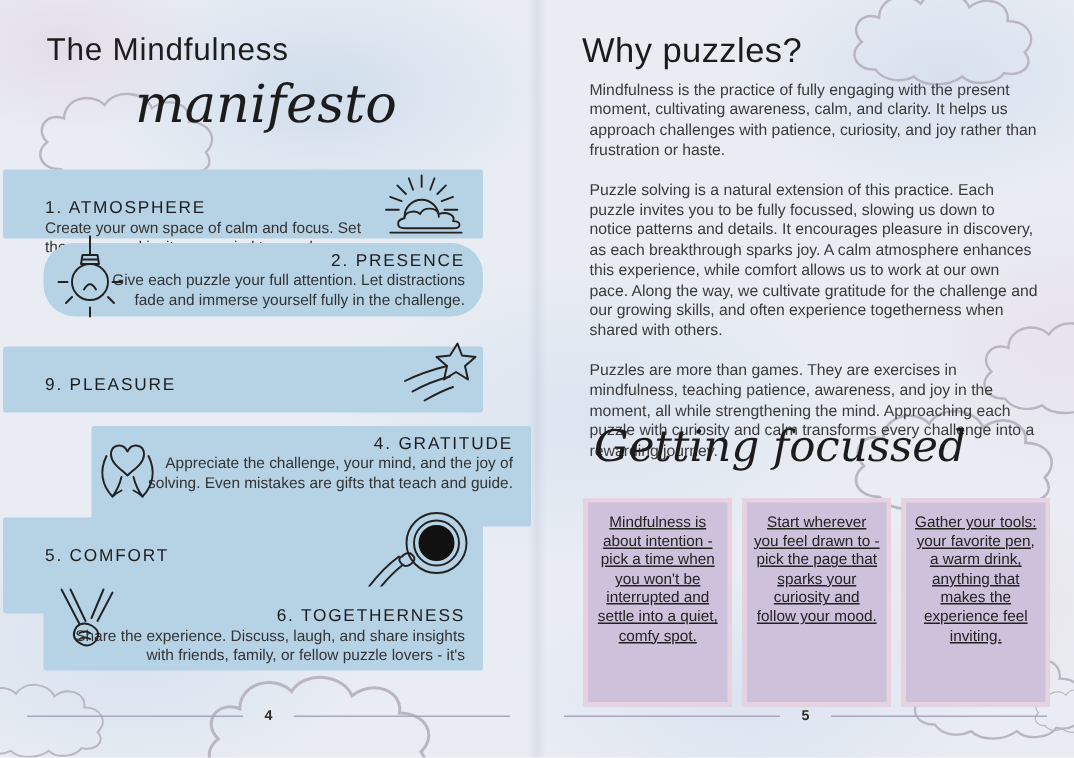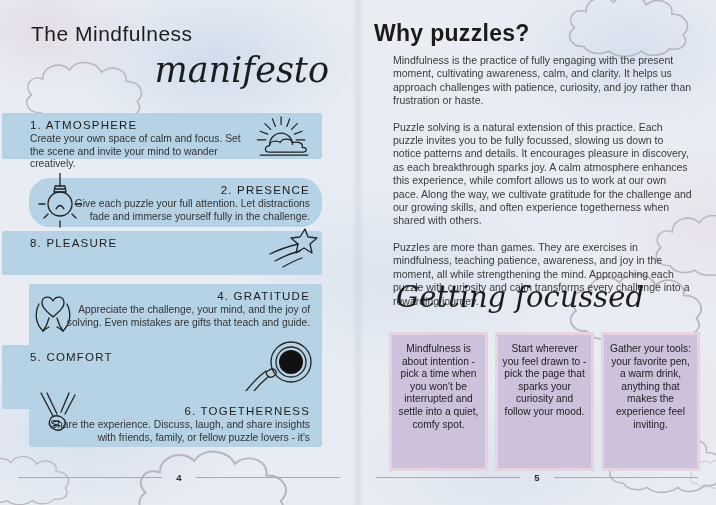--- a/index.html
+++ b/index.html
@@ -17,45 +17,45 @@
       #e9edf3;}
   .fold{position:absolute;left:352px;top:0;width:12px;height:100%;z-index:2;pointer-events:none;
     background:linear-gradient(90deg, rgba(120,130,155,0) 0%, rgba(120,130,155,.12) 50%, rgba(120,130,155,0) 100%);}
   .page{position:absolute;top:0;width:358px;height:505px;}
   .page.left{left:0;} .page.right{left:358px;}
   .cloud{position:absolute;z-index:0;}
   .cloud svg{display:block;width:100%;height:100%;}
 
   
   .title{position:absolute;left:31px;top:22px;font-size:21px;letter-spacing:.5px;color:#1d1d1d;z-index:1;}
-  .subtitle{position:absolute;left:69px;top:50px;width:260px;text-align:right;z-index:1;
+  .subtitle{position:absolute;left:90px;top:50px;width:260px;text-align:left;z-index:1;
     font-family:"DejaVu Serif",serif;font-style:italic;font-size:35px;color:#1c1c1c;}
   .sec{position:absolute;background:#b6d2e5;border-radius:2px;z-index:1;box-sizing:border-box;}
   .sec .h{font-size:11.5px;letter-spacing:1.2px;color:#1d1d1d;margin:0 0 2px 0;font-weight:400;}
   .sec .b{font-size:10.3px;line-height:12.6px;color:#333;}
-  .sec.odd{left:2px;width:320px;padding:6px 0 0 28px;}
+  .sec.odd{left:2px;width:320px;padding:20px 0 0 28px;}
   .sec.even{left:29px;width:293px;padding:6px 12px 0 0;text-align:right;}
   .sec .icon{position:absolute;}
   .icon svg{display:block;width:100%;height:100%;}
   #s1{top:113px;height:46px;} #s1 .b{width:226px;}
-  #s2{top:178px;height:49px;border-radius:21px;} #s2 .b{margin-left:auto;width:256px;}
+  #s2{top:162px;height:49px;border-radius:21px;} #s2 .b{margin-left:auto;width:256px;}
   #s3{top:231px;height:44px;} #s3 .b{width:252px;}
-  #s4{top:284px;height:67px;} #s4 .b{margin-left:auto;width:258px;}
+  #s4{top:284px;height:67px;margin-left:32px;} #s4 .b{margin-left:auto;width:258px;}
   #s5{top:345px;height:64px;} #s5 .b{width:236px;}
   #s6{top:399px;height:48px;} #s6 .b{margin-left:auto;width:262px;}
 
   
-  .why{position:absolute;left:16px;top:20px;font-size:23px;color:#1b1b1b;letter-spacing:.3px;z-index:1;font-weight:bold;}
+  .why{position:absolute;left:30px;top:20px;font-size:23px;color:#1b1b1b;letter-spacing:.3px;z-index:1;}
   .paras{position:absolute;left:35px;top:50px;width:300px;z-index:1;}
   .paras p{margin:4px 0 13px 0;font-size:10.5px;line-height:13.4px;color:#3a3a3a;}
   .getting{position:absolute;left:38px;top:280px;z-index:1;
     font-family:"DejaVu Serif",serif;font-style:italic;font-size:29px;color:#1c1c1c;}
   .cards{position:absolute;left:31px;top:332px;display:flex;gap:7px;z-index:1;}
   .card{box-sizing:border-box;width:99px;height:139px;background:#cdc1dc;border:3px solid #e7d3df;
-    padding:8px 4px;text-align:center;font-size:10.2px;line-height:12.6px;color:#222;}
+    padding:8px 4px;text-align:center;font-size:10.2px;line-height:12.6px;color:#222;text-decoration:underline;}
 
   
   .footer{position:absolute;bottom:22px;left:18px;right:18px;display:flex;align-items:center;z-index:1;}
   .rule{flex:1;height:1px;background:#a7a7bf;}
   .pnum{margin:0 14px;font-size:9.5px;font-weight:bold;color:#2b2b2b;}
   .ink{stroke:#222;stroke-width:1.3;fill:none;stroke-linecap:round;stroke-linejoin:round;}
 </style>
 </head>
 <body>
 
@@ -152,21 +152,21 @@
               <line x1="38" y1="31" x2="44" y2="31"></line>
           <line x1="7" y1="45" x2="11" y2="41"></line>
               <line x1="35" y1="41" x2="39" y2="45"></line>
           <line x1="23" y1="48" x2="23" y2="54"></line>
         </g>
           </svg>
         </span>
     </div>
 
     <div class="sec odd" id="s3">
-      <div class="h">8. PLEASURE</div>
+      <div class="h">9. PLEASURE</div>
       <span class="icon" style="right:2px;top:-5px;width:52px;height:44px">
         <svg viewBox="0 0 52 44">
             <g class="ink" stroke-width="1.1">
           <path d="M37 3 l3 8 9 1 -7 6 2 9 -8 -5 -8 5 2 -9 -7 -6 9 -1 Z"></path>
           <path d="M2 28 C12 23 22 20 30 18"></path>
           <path d="M7 35 C16 30 24 27 32 25"></path>
           <path d="M15 41 C22 37 28 34 34 32"></path>
         </g>
           </svg>
         </span>

